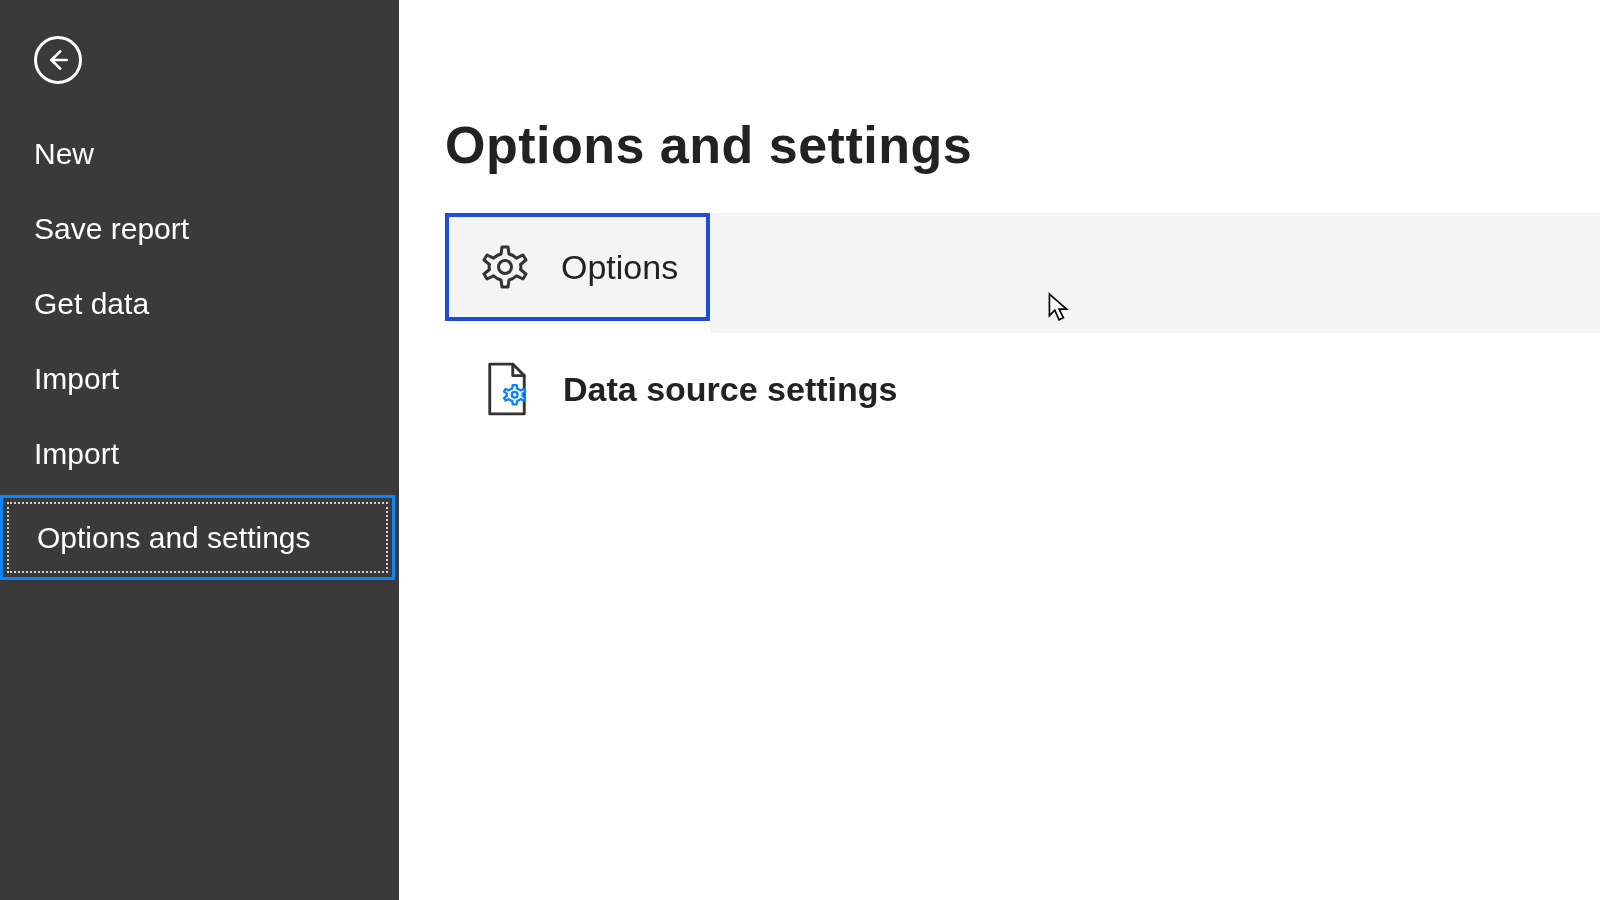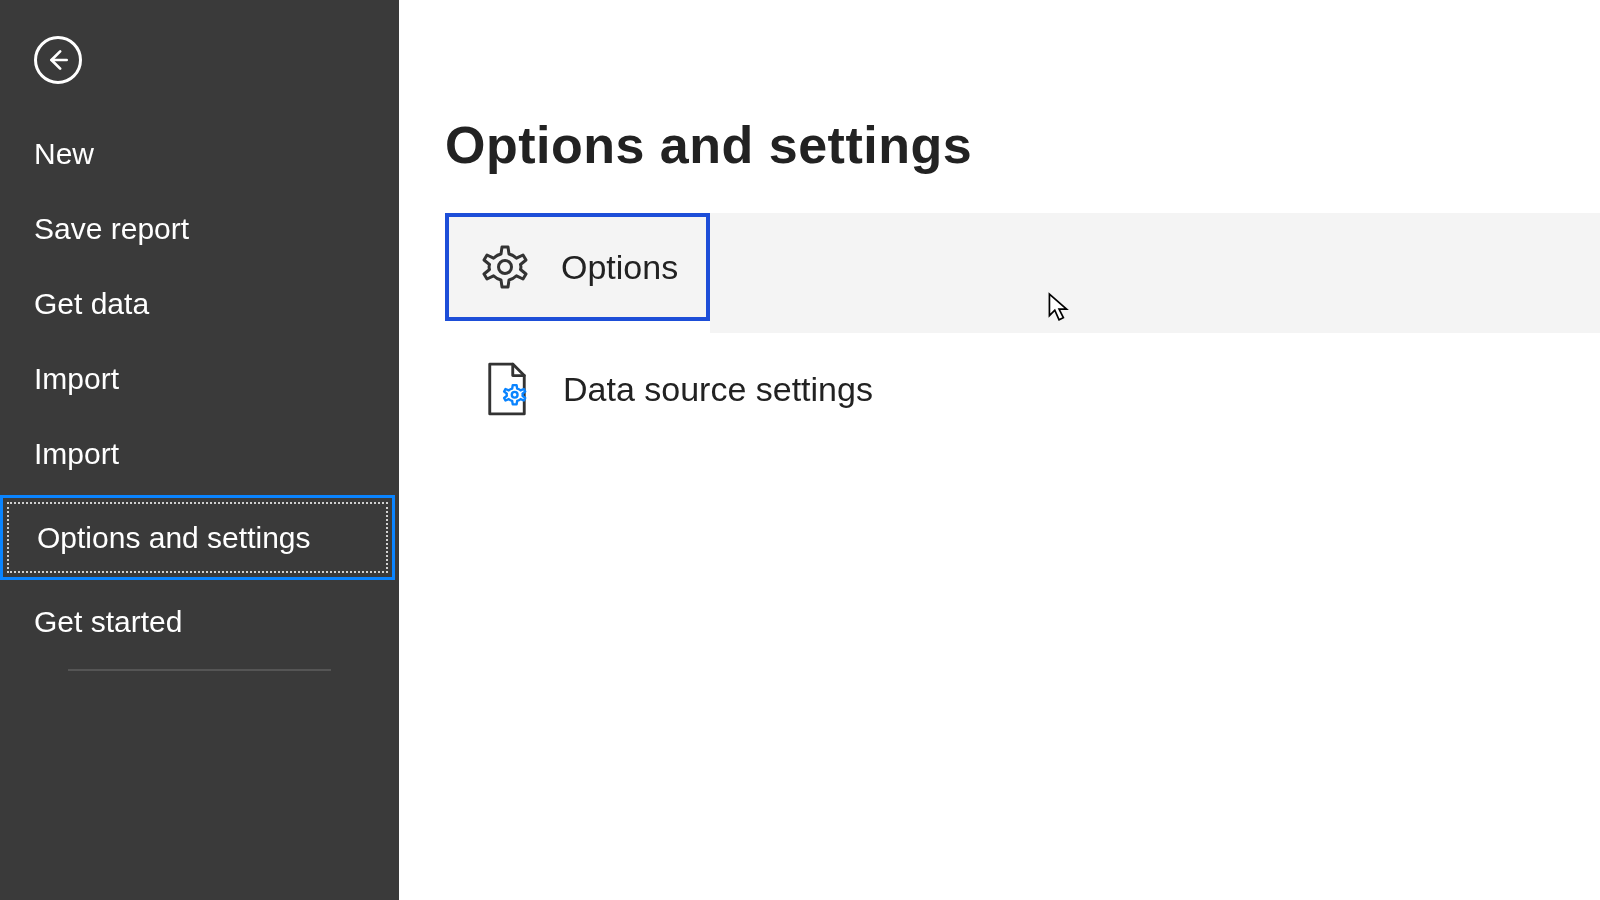--- a/index.html
+++ b/index.html
@@ -57,24 +57,20 @@
       <div class="menu-item"><span>Import</span></div>
 
       <div class="menu-item selected-wrap">
         <div class="sel-outer">
           <div class="sel-inner">
             <span>Options and settings</span>
           </div>
         </div>
       </div>
 
-      <div class="menu-item with-divider">
-        <div class="label"><span>Get started</span></div>
-        <div class="divider"></div>
-      </div>
     </div>
   </div>
 
   <div class="main">
     <h1 class="page-title">Options and settings</h1>
 
     <div class="options-tile-hover-line">
       <div class="options-tile-outer">
         <div class="option-row hovered">
           <span class="icon-box">
@@ -84,21 +80,21 @@
                 <path d="M24 4 L27 4 L28 11 C31 11.7 33.5 13.2 35.5 15.2 L42 12 L45 17 L39.5 21.5 C40 23 40 25 39.5 26.5 L45 31 L42 36 L35.5 32.8 C33.5 34.8 31 36.3 28 37 L27 44 L21 44 L20 37 C17 36.3 14.5 34.8 12.5 32.8 L6 36 L3 31 L8.5 26.5 C8 25 8 23 8.5 21.5 L3 17 L6 12 L12.5 15.2 C14.5 13.2 17 11.7 20 11 L21 4 Z"></path>
               </g>
             </svg>
           </span>
           <span>Options</span>
         </div>
       </div>
       <div class="options-hover-band"></div>
     </div>
 
-    <div class="option-row data-source-row" style="padding-left:34px;">
+    <div class="option-row data-source-row" style="padding-left:34px;font-weight:bold;">
       <span class="icon-box">
         <svg viewBox="0 0 48 56">
           <g stroke="#333" stroke-width="3" fill="none" stroke-linejoin="round" stroke-linecap="round">
             <path d="M6 2 H30 L42 14 V54 H6 Z"></path>
             <path d="M30 2 V14 H42"></path>
           </g>
           <g transform="translate(22,32)" stroke="#0a84ff" stroke-width="2.5" fill="#fff" stroke-linejoin="round" stroke-linecap="round">
             <path d="M10 -8 L12 -8 L12.6 -4.4 C14 -4.1 15.2 -3.4 16.2 -2.5 L19.6 -4 L21 -1.4 L18.2 0.9 C18.4 1.6 18.4 2.4 18.2 3.1 L21 5.4 L19.6 8 L16.2 6.5 C15.2 7.4 14 8.1 12.6 8.4 L12 12 L8 12 L7.4 8.4 C6 8.1 4.8 7.4 3.8 6.5 L0.4 8 L-1 5.4 L1.8 3.1 C1.6 2.4 1.6 1.6 1.8 0.9 L-1 -1.4 L0.4 -4 L3.8 -2.5 C4.8 -3.4 6 -4.1 7.4 -4.4 L8 -8 Z"></path>
             <circle cx="10" cy="2" r="3"></circle>
           </g>

